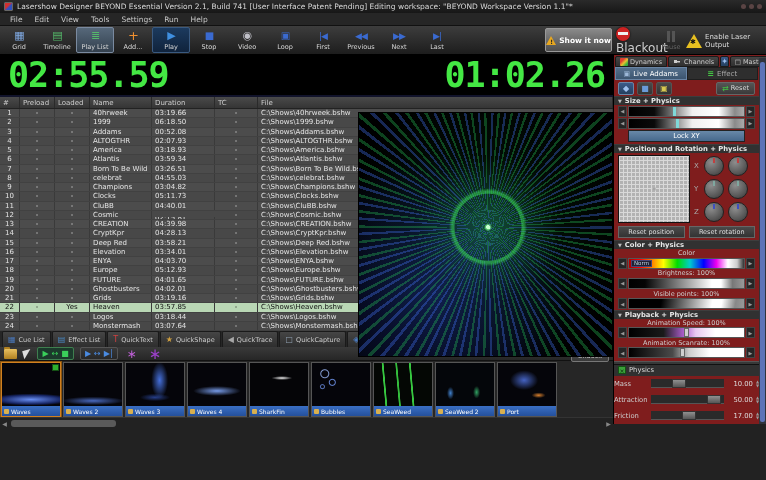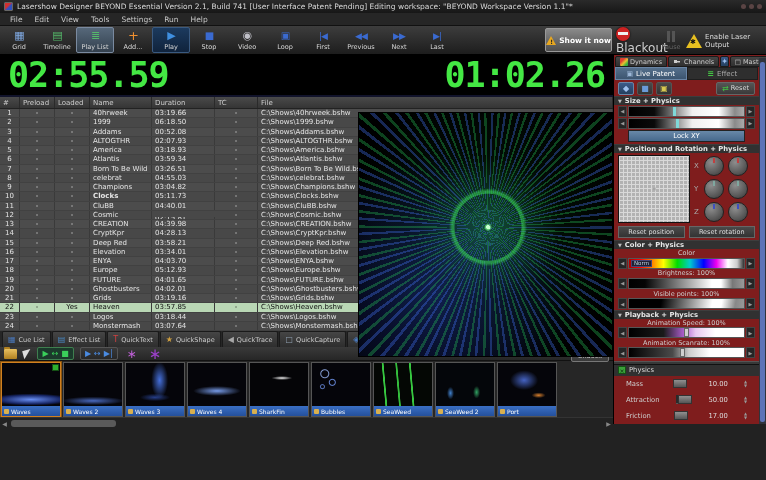--- a/index.html
+++ b/index.html
@@ -204,21 +204,21 @@
   .knob .tick { position:absolute; left:50%; top:1px; width:2px; height:5px; transform:translateX(-50%); }
   .tick.x { background:#c04040; } .tick.y { background:#7fa8a0; } .tick.z { background:#4050c0; }
   .pos-btns { display:flex; gap:4px; padding:2px 4px; }
   .pos-btns div { flex:1; height:12px; background:linear-gradient(#4a4a4a,#333); border:1px solid #666;
     display:flex; align-items:center; justify-content:center; font-size:6.5px; color:#ddd; }
   .slab { text-align:center; font-size:6.5px; color:#ccc; height:8px; line-height:8px; }
   .ph-div { height:4px; border-top:1px solid #555; border-bottom:1px solid #111; background:#383838; margin-top:2px; }
   .ph-head { height:12px; display:flex; align-items:center; gap:3px; padding:0 4px; background:#303030; font-size:6.8px; }
   .ph-check { width:8px; height:8px; background:#3aa03a; border:1px solid #145014; color:#0a2a0a; font-size:6px;
     line-height:7px; text-align:center; }
-  .ph-row { height:16px; display:flex; align-items:center; gap:16px; padding:0 12px; }
+  .ph-row { height:16px; display:flex; align-items:center; gap:3px; padding:0 0; }
   .ph-row .plabel { width:34px; font-size:6.8px; color:#ccc; }
   .ph-track { flex:1; height:9px; background:#2a2a2a; border-bottom:1px solid #555; position:relative; }
   .ph-thumb { position:absolute; top:0; width:14px; height:9px; background:linear-gradient(#909090,#555);
     border:1px solid #333; }
   .ph-val { width:26px; text-align:right; font-size:6.8px; color:#ddd; }
   .spin { display:flex; flex-direction:column; justify-content:center; color:#999; font-size:4px; line-height:4px; }
   .projector { margin-top:auto; height:14px; background:linear-gradient(#484848,#333); border-top:1px solid #5a5a5a;
     display:flex; align-items:center; gap:3px; padding:0 4px; font-size:6.8px; color:#ddd; }
   .proj-check { width:8px; height:8px; background:#9ab890; border:1px solid #44603c; color:#1c3a14; font-size:6px;
     line-height:7px; text-align:center; }
@@ -418,21 +418,21 @@
               <div class="cell c-center" style="width: 35px;">-</div>
               <div class="cell" style="width: 62px;">Champions</div>
               <div class="cell" style="width: 63px;">03:04.82</div>
               <div class="cell c-center" style="width: 43px;">-</div>
               <div class="cell flex">C:\Shows\Champions.bshw</div>
             </div>
             <div class="pl-row">
               <div class="cell c-center" style="width: 20px;">10</div>
               <div class="cell c-center" style="width: 35px;">-</div>
               <div class="cell c-center" style="width: 35px;">-</div>
-              <div class="cell" style="width: 62px; font-weight: bold;">Clocks</div>
+              <div class="cell" style="width: 62px;">Clocks</div>
               <div class="cell" style="width: 63px;">05:11.73</div>
               <div class="cell c-center" style="width: 43px;">-</div>
               <div class="cell flex">C:\Shows\Clocks.bshw</div>
             </div>
             <div class="pl-row">
               <div class="cell c-center" style="width: 20px;">11</div>
               <div class="cell c-center" style="width: 35px;">-</div>
               <div class="cell c-center" style="width: 35px;">-</div>
               <div class="cell" style="width: 62px;">CluBB</div>
               <div class="cell" style="width: 63px;">04:40.01</div>
@@ -712,21 +712,21 @@
             <span>✦</span>
           </div>
         <div class="rp-tab">
           <span>□</span>
           <span>Master</span>
         </div>
       </div>
       <div class="rp-tabs2">
         <div class="rp-subtab active">
           <span class="ic-mon">▣</span>
-          <span>Live Patent</span>
+          <span>Live Addams</span>
         </div>
         <div class="rp-subtab">
           <span class="ic-eff">≡</span>
           <span>Effect</span>
         </div>
       </div>
       <div class="rp-iconrow">
         <span class="sq-btn on">
             <span style="color:#9ec0ee;">◆</span>
           </span>

